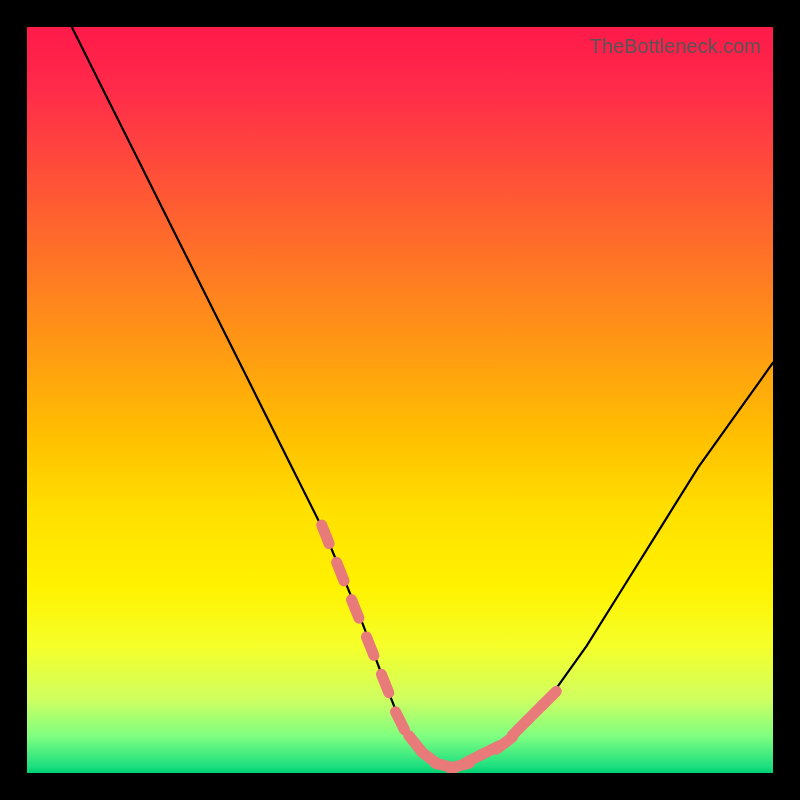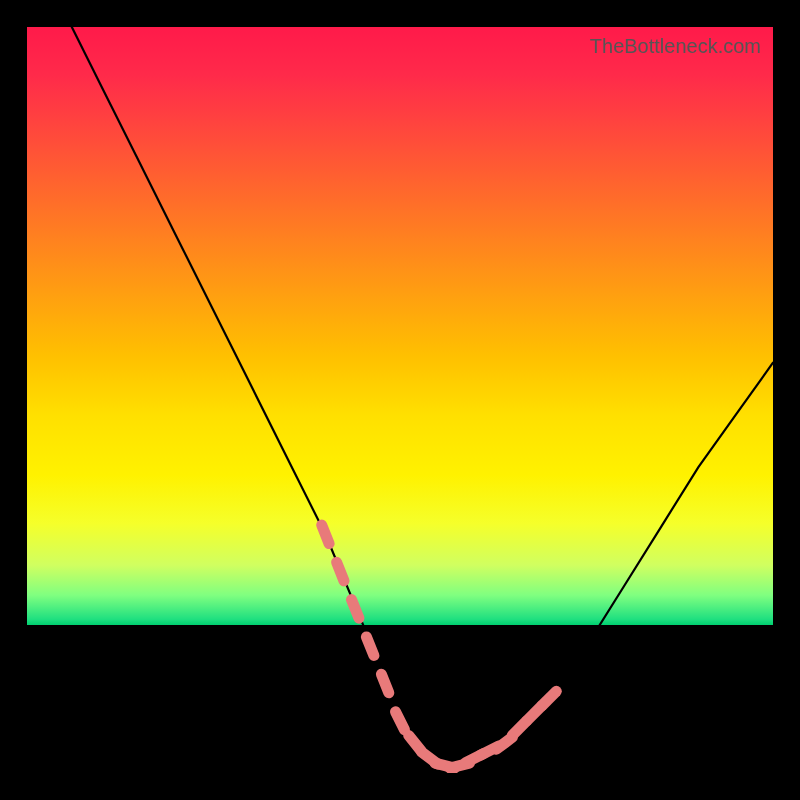--- a/index.html
+++ b/index.html
@@ -13,21 +13,21 @@
   .chart-container {
     position: relative;
     width: 800px;
     height: 800px;
   }
   .plot-area {
     position: absolute;
     left: 27px;
     top: 27px;
     width: 746px;
-    height: 598px;
+    height: 746px;
     background: linear-gradient(to bottom,
       #ff1a4a 0%,
       #ff2a4a 8%,
       #ff4040 15%,
       #ff6030 25%,
       #ff8020 35%,
       #ffa010 45%,
       #ffc000 55%,
       #ffe000 65%,
       #fff200 75%,

